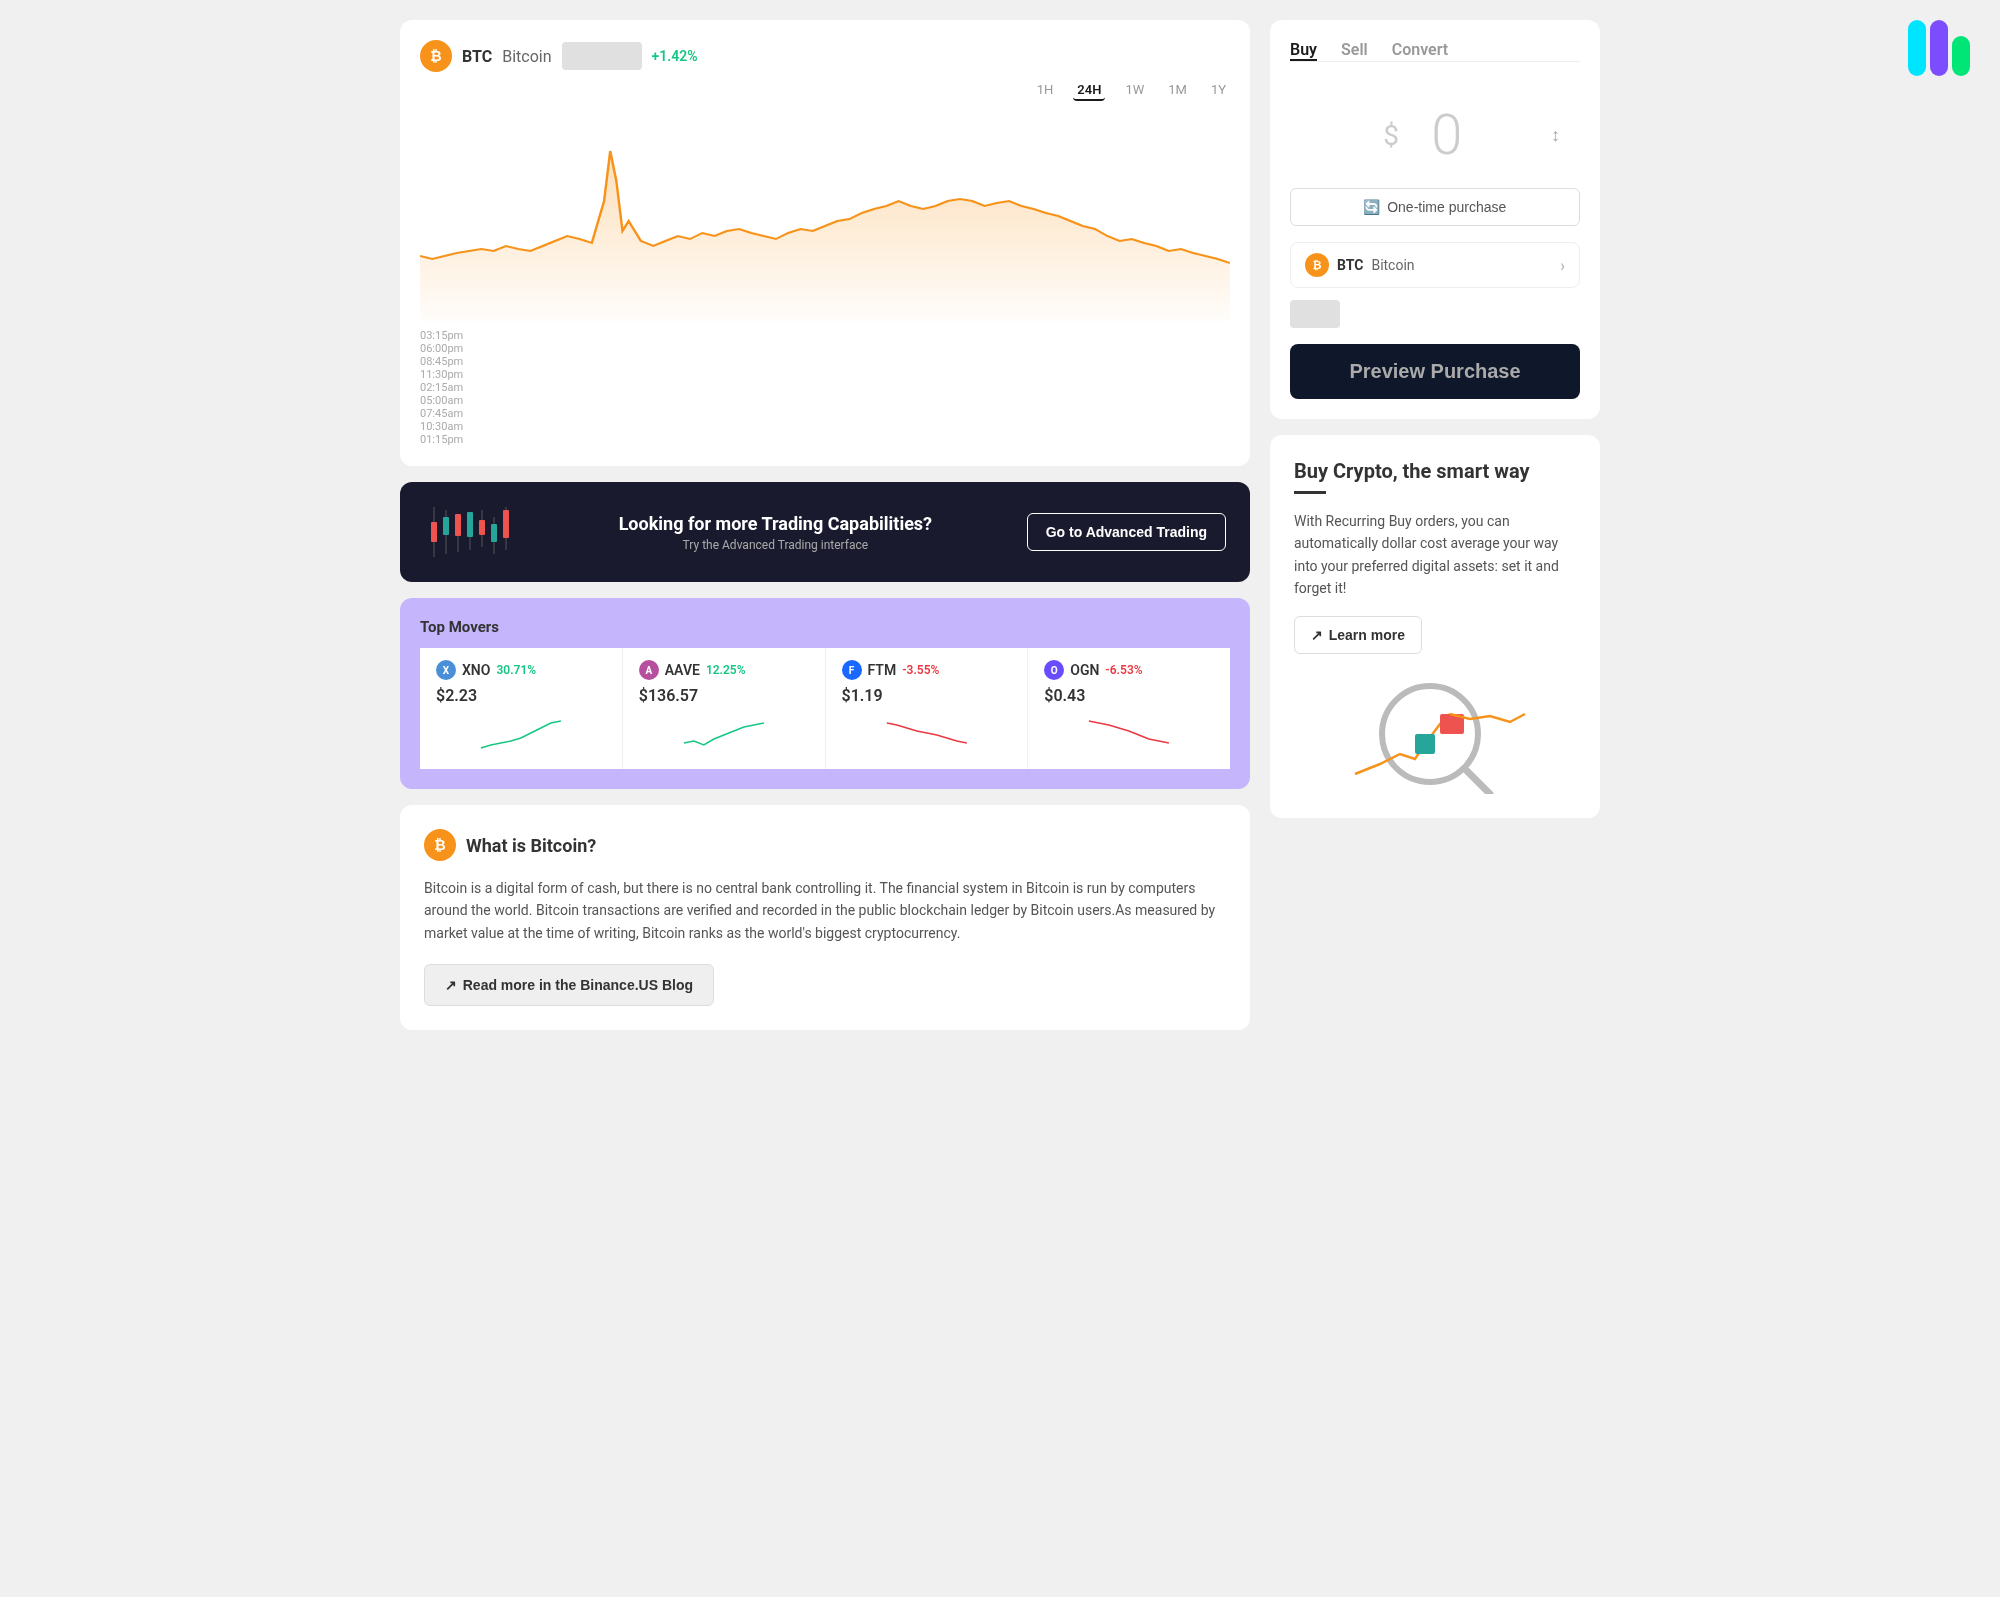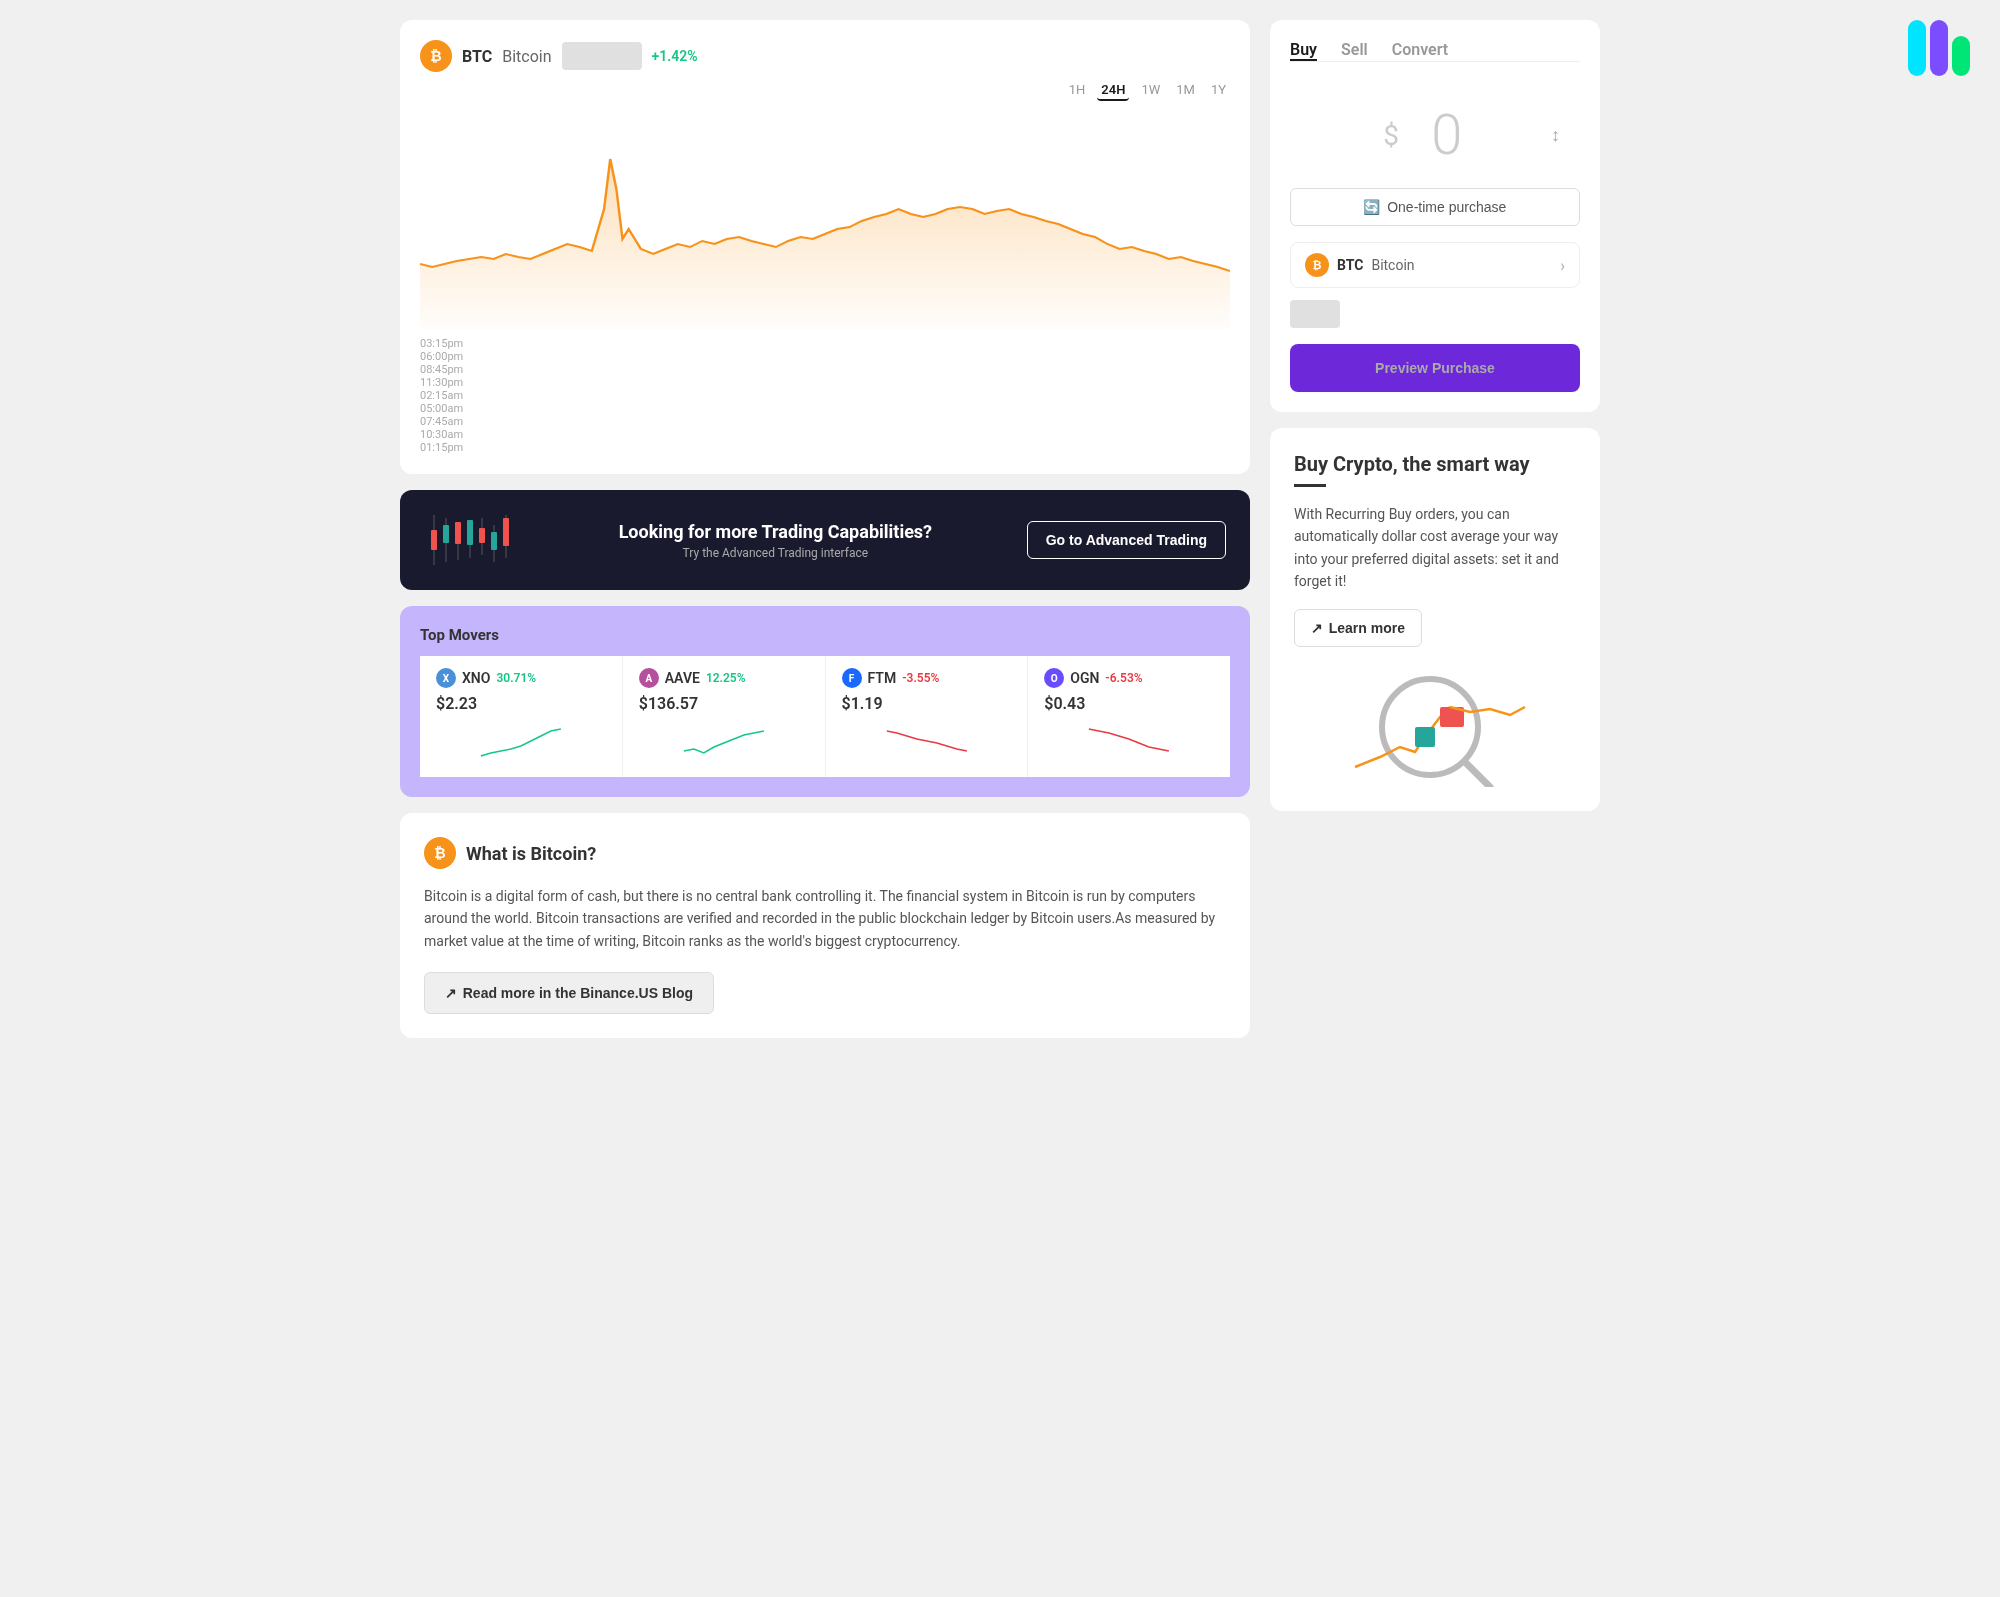--- a/index.html
+++ b/index.html
@@ -75,22 +75,21 @@
 
     .price-change {
       color: #16c784;
       font-weight: 600;
       font-size: 14px;
     }
 
     .timeframe-bar {
       display: flex;
       justify-content: flex-end;
-      gap: 8px;
-      margin-bottom: 8px;
+      gap: 16px;
     }
 
     .timeframe-btn {
       font-size: 13px;
       color: #999;
       cursor: pointer;
       padding: 2px 4px;
       border-radius: 4px;
     }
 
@@ -401,24 +400,24 @@
       width: 50px;
       height: 28px;
       background: #e0e0e0;
       border-radius: 4px;
       margin-bottom: 16px;
     }
 
     .preview-btn {
       width: 100%;
       padding: 16px;
-      background: #6d28d9;
+      background: #0f172a;
       border: none;
       border-radius: 8px;
-      font-size: 14px;
+      font-size: 20px;
       color: #aaa;
       cursor: not-allowed;
       font-weight: 600;
     }
 
     
     .promo-card {
       background: #fff;
       border-radius: 12px;
       padding: 24px;

